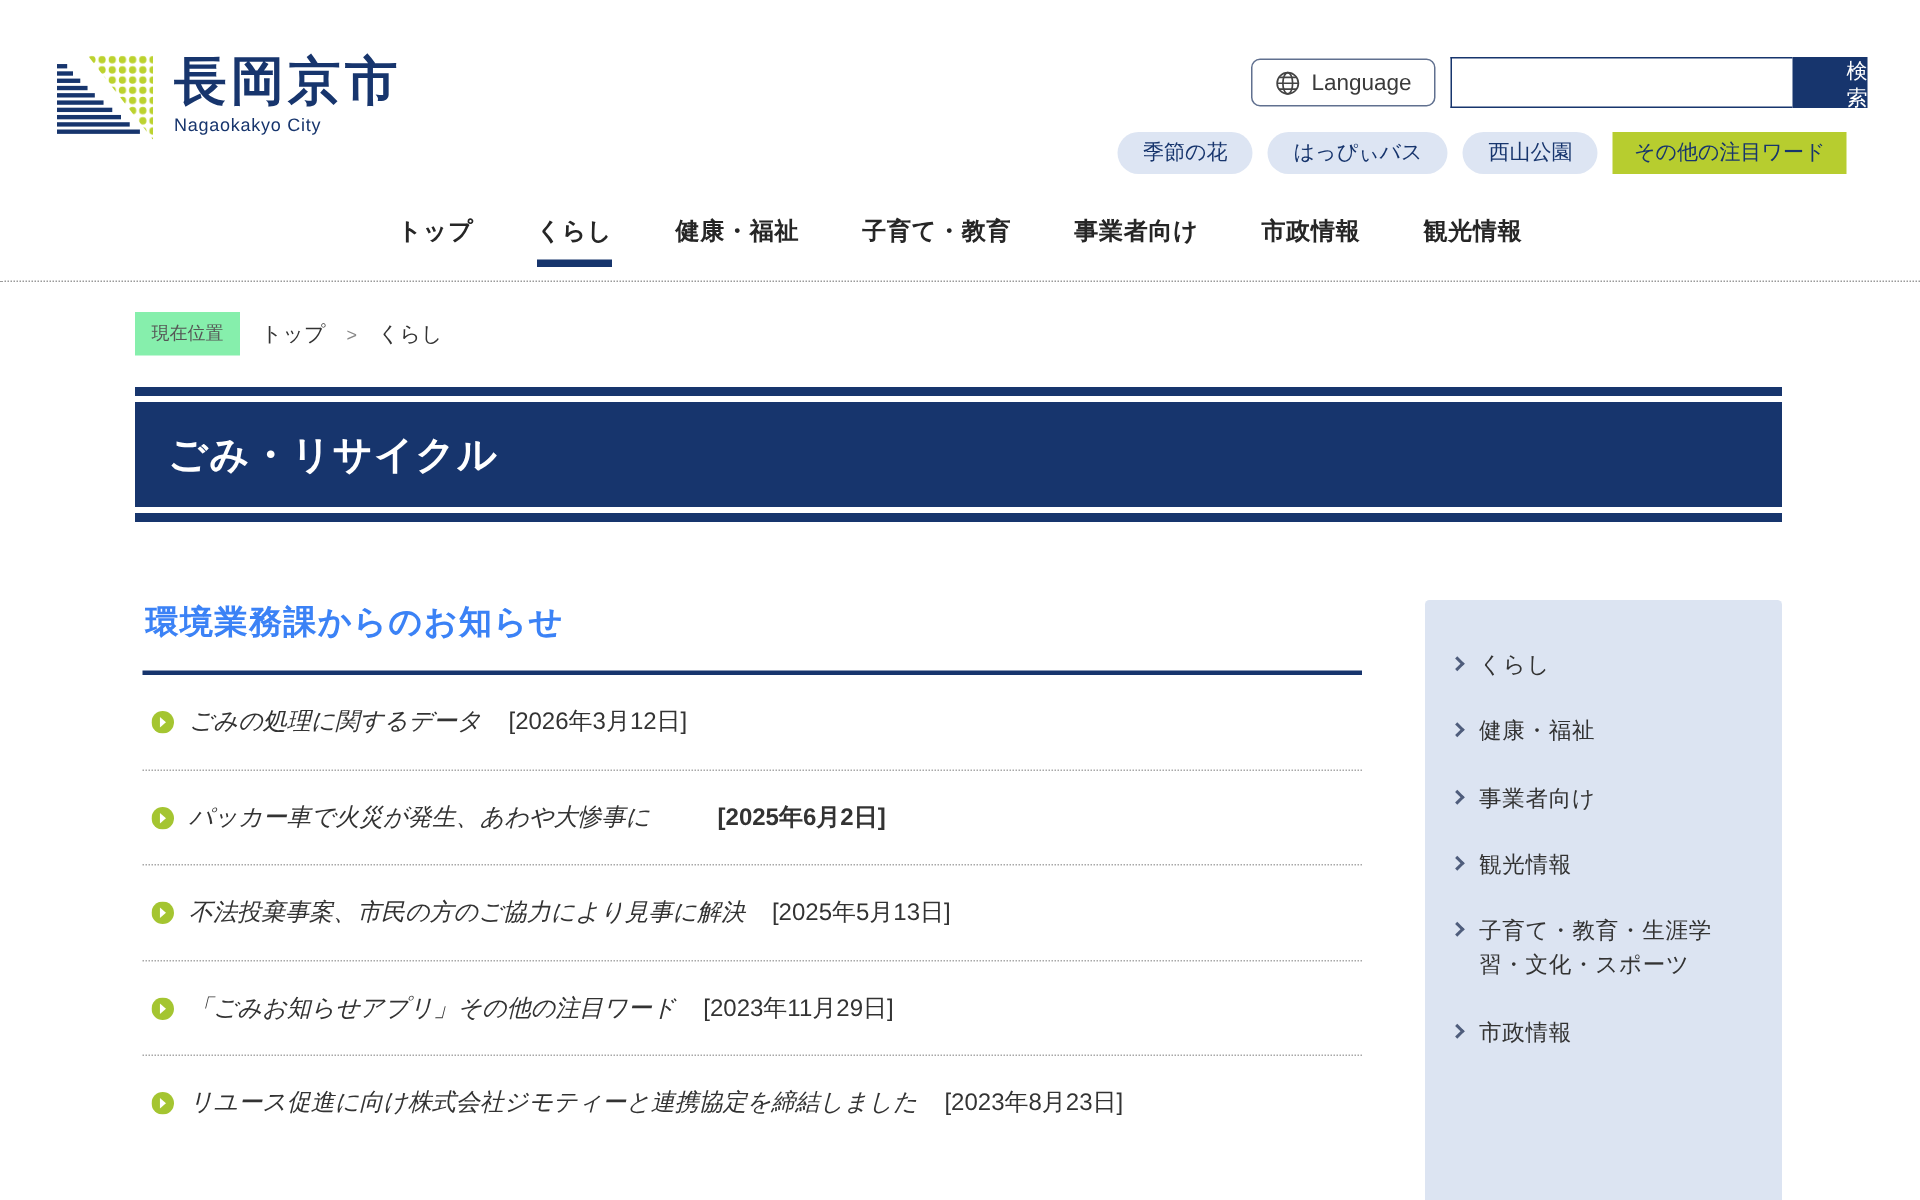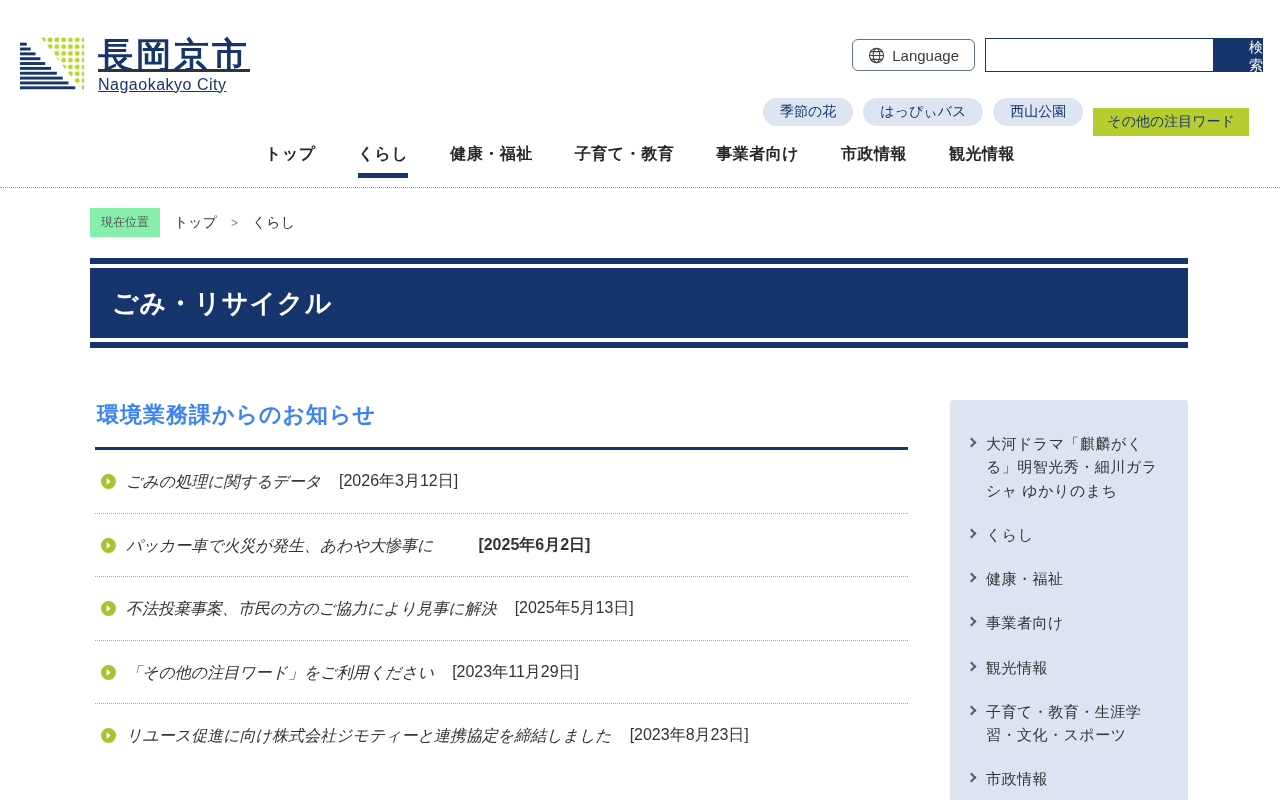--- a/index.html
+++ b/index.html
@@ -5,25 +5,25 @@
   * { box-sizing: border-box; }
   html, body { margin: 0; padding: 0; }
   body {
     width: 1280px; height: 800px; overflow: hidden;
     background: #ffffff;
     font-family: "Liberation Sans", "DejaVu Sans", sans-serif;
     color: #333333;
   }
   
   .header { position: relative; height: 128px; }
-  .logo { position: absolute; left: 20px; top: 36px; display: flex; align-items: flex-start; text-decoration: underline; }
+  .logo { position: absolute; left: 38px; top: 36px; display: flex; align-items: flex-start; }
   .logo-text { margin-left: 14px; }
   .logo-jp { font-size: 35px; font-weight: 600; color: #17356d; letter-spacing: 3px; line-height: 1.1; }
-  .logo-en { font-size: 16px; color: #17356d; margin-top: 1px; letter-spacing: 0.5px; }
-  .header-right { position: absolute; right: 17px; top: 38px; width: 500px; }
+  .logo-en { font-size: 12px; color: #17356d; margin-top: 1px; letter-spacing: 0.5px; }
+  .header-right { position: absolute; right: 35px; top: 38px; width: 500px; }
   .hr-row1 { display: flex; justify-content: flex-end; align-items: center; gap: 10px; }
   .lang-btn {
     display: flex; align-items: center; gap: 7px; background: #fff;
     border: 1px solid #60708f; border-radius: 6px; height: 32px; padding: 0 15px;
     font-size: 15px; color: #3a3a3a; cursor: pointer;
   }
   .search-box { display: flex; }
   .search-input {
     width: 228px; height: 34px; border: 1px solid #17356d; border-right: none;
     padding: 0 8px; font-size: 14px; outline: none;
@@ -34,21 +34,21 @@
     font-family: "Liberation Sans", "DejaVu Sans", sans-serif;
     padding-left: 36px;
   }
   .hr-row2 { display: flex; align-items: center; gap: 10px; margin-top: 16px; }
   .tag-pill {
     background: #dde5f3; color: #17356d; border-radius: 15px; height: 28px;
     display: flex; align-items: center; padding: 0 17px; font-size: 14px; cursor: pointer;
   }
   .tag-featured {
     background: #b7cd2f; color: #17356d; height: 28px;
-    display: flex; align-items: center; padding: 0 14px; font-size: 14px; cursor: pointer; margin-top: 20px;
+    display: flex; align-items: center; padding: 0 14px; font-size: 14px; cursor: pointer;
   }
   
   .nav-wrap { border-bottom: 1px dotted #9a9a9a; }
   .nav { display: flex; justify-content: center; gap: 42px; padding-top: 16px; }
   .nav-item {
     position: relative; font-size: 16px; font-weight: bold; color: #262626;
     padding-bottom: 22px; cursor: pointer; letter-spacing: 0.5px;
   }
   .nav-item.active::after {
     content: ""; position: absolute; left: 0; right: 0; bottom: 9px;
@@ -221,43 +221,39 @@
         <span class="news-title">不法投棄事案、市民の方のご協力により見事に解決</span>
         <span class="news-date">[2025年5月13日]</span>
       </li>
       <li class="news-item">
         <span class="bullet-icon">
           <svg width="15" height="15" viewBox="0 0 16 16">
               <circle cx="8" cy="8" r="8" fill="#a4c531"></circle>
               <path d="M6 4.3l4.3 3.7L6 11.7z" fill="#fff"></path>
             </svg>
         </span>
-        <span class="news-title">「その他の注目ワード」をご利用ください</span>
+        <span class="news-title">「ごみお知らせアプリ」その他の注目ワード</span>
         <span class="news-date">[2023年11月29日]</span>
       </li>
       <li class="news-item">
         <span class="bullet-icon">
           <svg width="15" height="15" viewBox="0 0 16 16">
               <circle cx="8" cy="8" r="8" fill="#a4c531"></circle>
               <path d="M6 4.3l4.3 3.7L6 11.7z" fill="#fff"></path>
             </svg>
         </span>
         <span class="news-title">リユース促進に向け株式会社ジモティーと連携協定を締結しました</span>
         <span class="news-date">[2023年8月23日]</span>
       </li>
     </ul>
   </div>
 
   <div class="sidebar">
     <div class="sidebar-item">
       <span class="chev"></span>
-      <span>大河ドラマ「麒麟がくる」明智光秀・細川ガラシャ ゆかりのまち</span>
-    </div>
-    <div class="sidebar-item">
-      <span class="chev"></span>
       <span>くらし</span>
     </div>
     <div class="sidebar-item">
       <span class="chev"></span>
       <span>健康・福祉</span>
     </div>
     <div class="sidebar-item">
       <span class="chev"></span>
       <span>事業者向け</span>
     </div>

